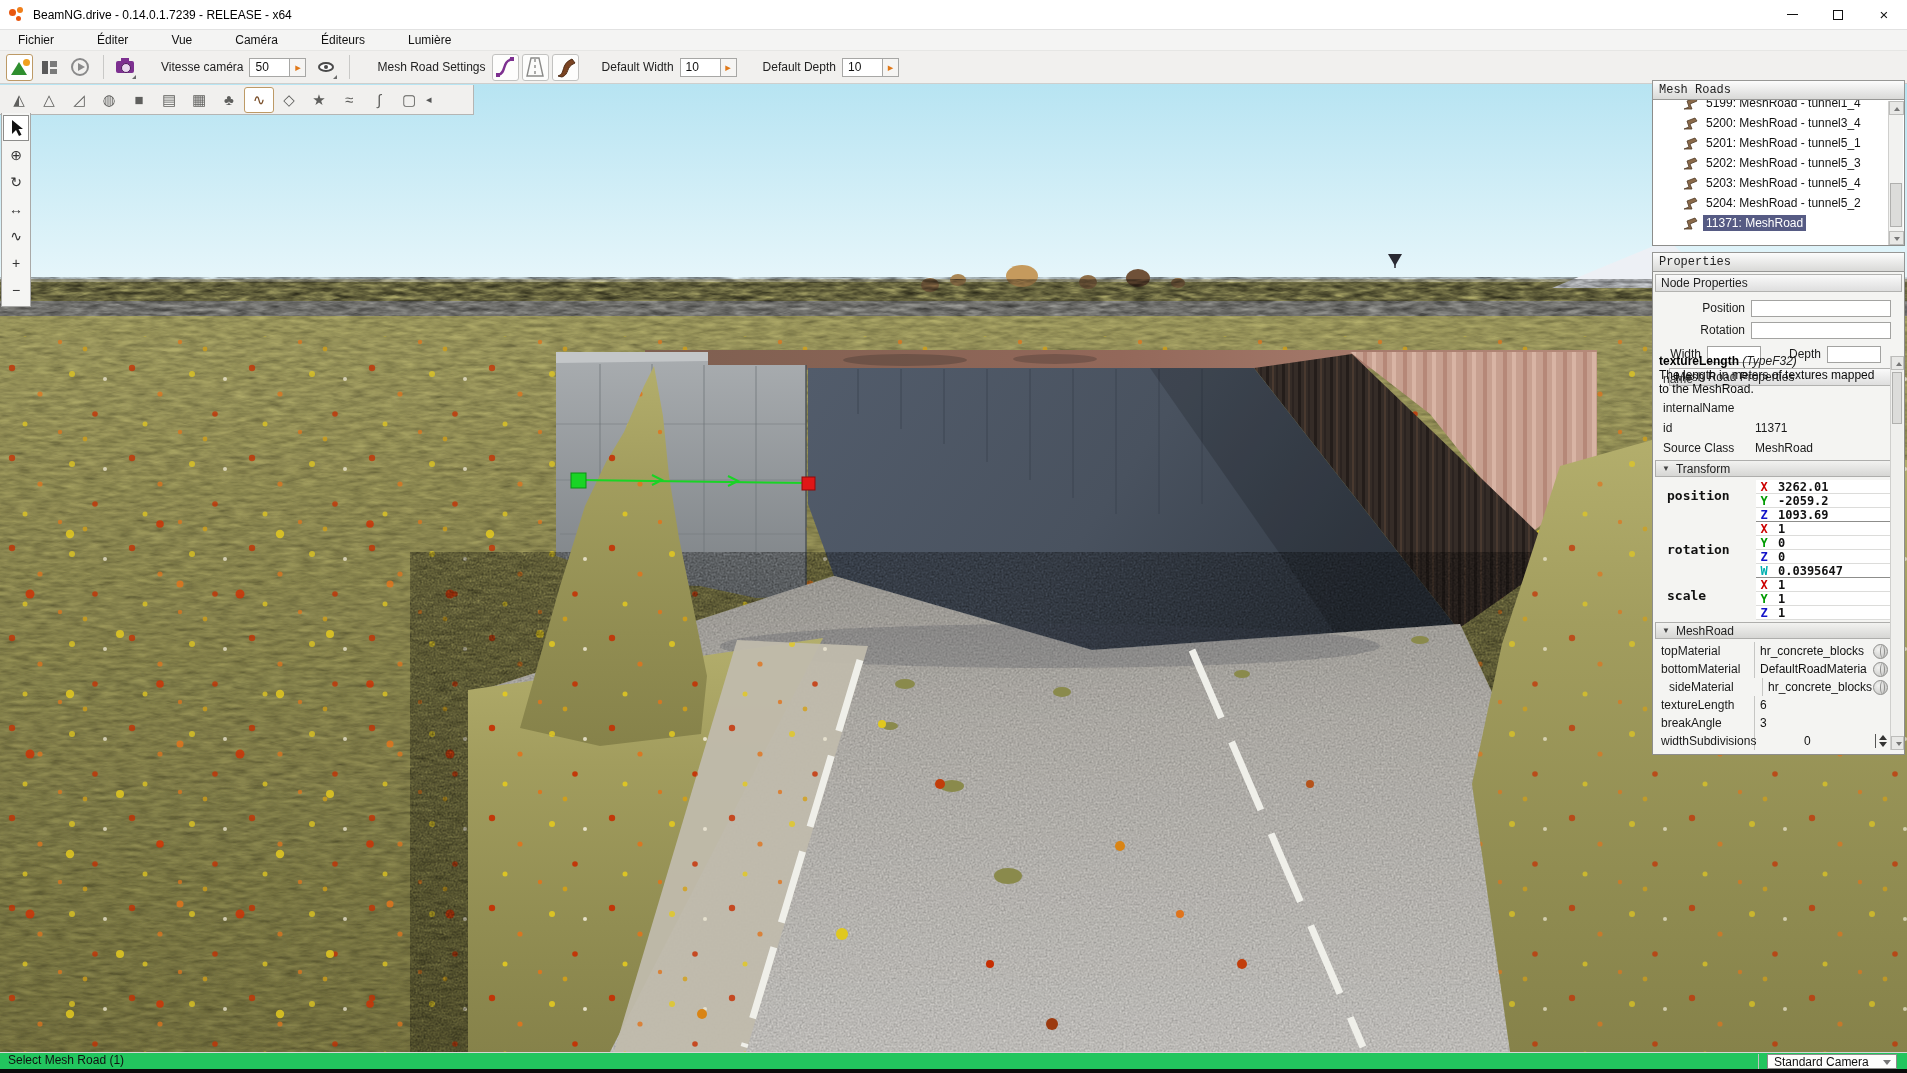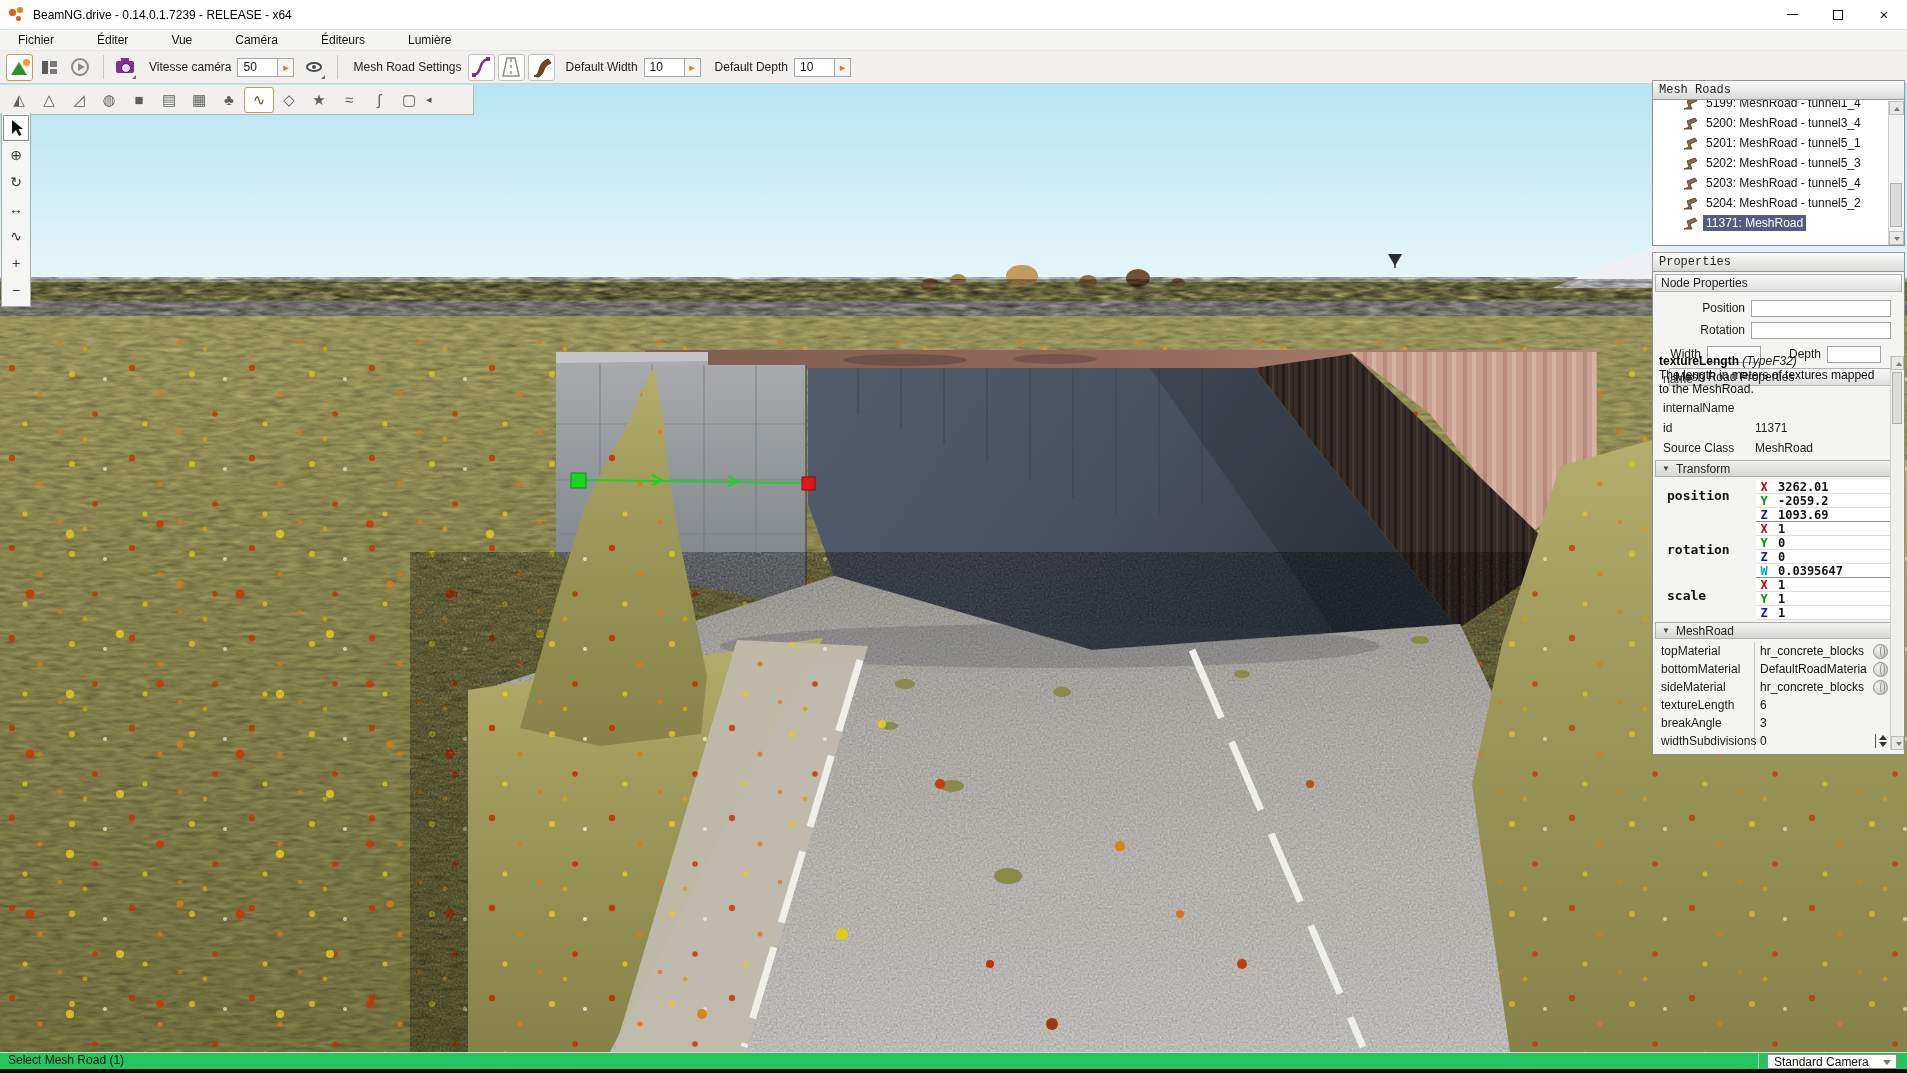--- a/index.html
+++ b/index.html
@@ -27,21 +27,21 @@
   .menuitem { padding:2px 10px; color:#111; }
 
   
   .toolbar1 { position:absolute; left:0; top:51px; width:1907px; height:33px; background:#f1f0ee;
               border-bottom:1px solid #cfcfcd; display:flex; align-items:center; padding-left:6px; }
   .tbtn { height:27px; min-width:27px; border:1px solid transparent; border-radius:3px;
           display:flex; align-items:center; justify-content:center; margin-right:3px; position:relative; }
   .tbtn.boxed { background:#fdfdfc; border-color:#c2c2c0; }
   .tbtn.active { background:#ffffff; border-color:#bd9a66; }
   .tsep { width:1px; height:24px; background:#c9c9c7; margin:0 7px; }
-  .tlabel { margin:0 6px 0 8px; color:#222; white-space:nowrap; }
+  .tlabel { margin:0 6px 0 20px; color:#222; white-space:nowrap; }
   .spin { display:flex; align-items:center; margin-right:6px; }
   .spinval { width:40px; height:19px; background:#fff; border:1px solid #a7a7a5; border-right:none;
              display:flex; align-items:center; padding-left:5px; }
   .spinbtn { width:17px; height:19px; background:#f6f5f3; border:1px solid #a7a7a5;
              color:#e07818; font-size:11px; display:flex; align-items:center; justify-content:center; }
   .ddcorner::after { content:""; position:absolute; right:1px; bottom:1px; border-left:4px solid transparent;
                      border-bottom:4px solid #6b6b6b; }
   
   .ico-world { width:20px; height:16px; position:relative; }
   .ico-world::before { content:""; position:absolute; left:1px; bottom:0; border-left:8px solid transparent;
@@ -662,34 +662,34 @@
       <div class="mrrow" style="top:370px;">
         <span class="plabel">topMaterial</span>
         <span class="mval">hr_concrete_blocks</span>
         <span class="globe"></span>
       </div>
       <div class="mrrow" style="top:388px;">
         <span class="plabel">bottomMaterial</span>
         <span class="mval">DefaultRoadMateria</span>
         <span class="globe"></span>
       </div>
-      <div class="mrrow" style="top:406px;">
+      <div class="mrrow" style="top:406px;padding-left:8px;">
         <span class="plabel">sideMaterial</span>
         <span class="mval">hr_concrete_blocks</span>
         <span class="globe"></span>
       </div>
       <div class="mrrow" style="top:424px;">
         <span class="plabel">textureLength</span>
         <span class="mval">6</span>
       </div>
       <div class="mrrow" style="top:442px;">
         <span class="plabel">breakAngle</span>
         <span class="mval">3</span>
       </div>
-      <div class="mrrow" style="top:460px;">
+      <div class="mrrow" style="top:460px;gap:44px;">
         <span class="plabel">widthSubdivisions</span>
         <span class="mval">0</span>
         <span class="numspin"></span>
       </div>
 
       <div class="vsb">
         <div class="sarr up"></div>
         <div class="sarr dn"></div>
         <div class="sthumb" style="top:16px; height:52px; width:10px;"></div>
       </div>

